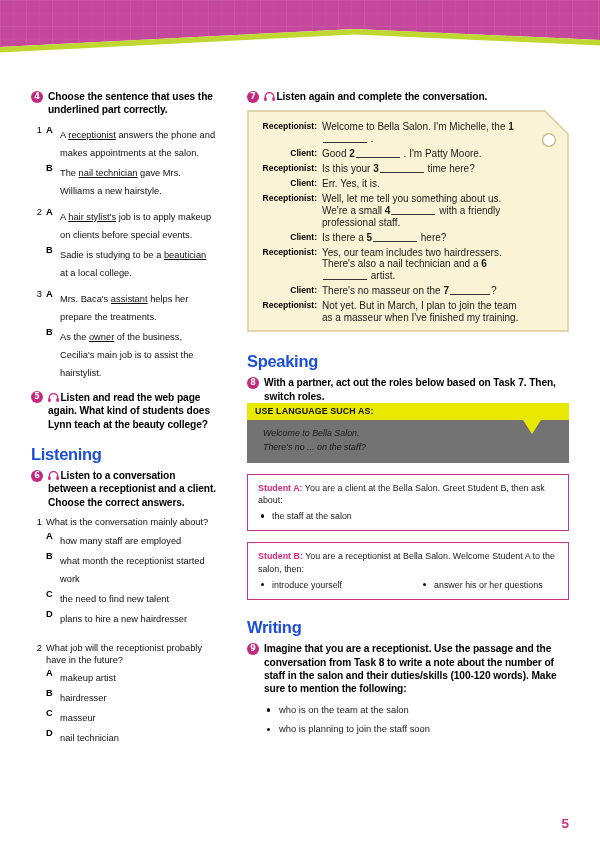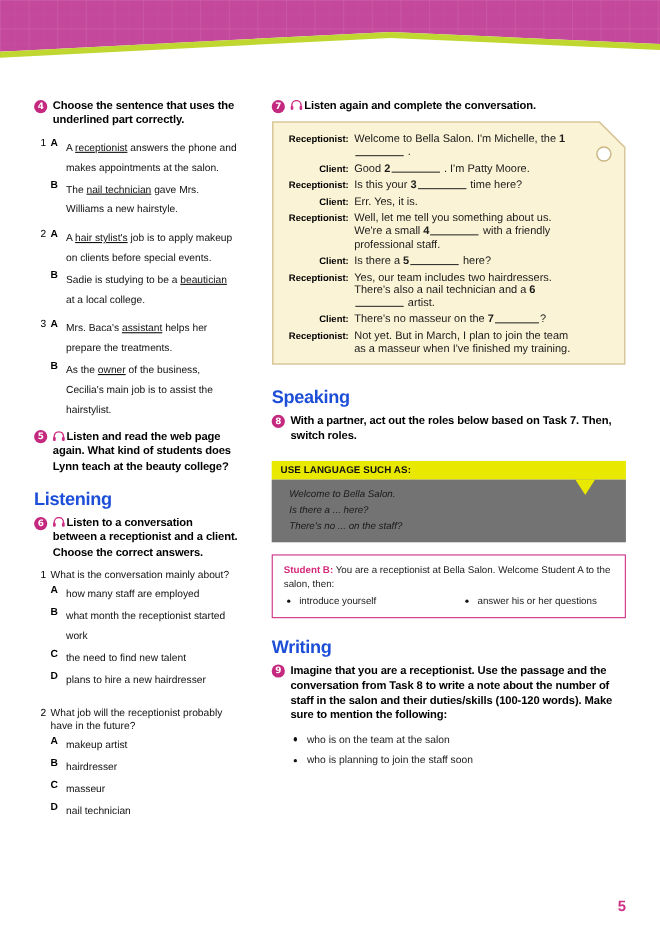--- a/index.html
+++ b/index.html
@@ -173,21 +173,21 @@
     min-width: 44px;
     height: 8px;
     margin: 0 1px -1px 1px;
   }
   .bl.sm { min-width: 40px; }
 
   
   .uselang {
     position: relative;
     width: 322px;
-    margin-top: 16px;
+    margin-top: 0;
   }
   .ul-head {
     background: #E9E800;
     padding: 3px 8px 3.5px 8px;
     font-size: 8.9px;
     font-weight: bold;
     color: #111;
     letter-spacing: 0.1px;
   }
   .ul-body {
@@ -520,25 +520,30 @@
       <div class="task">
         <span class="num">8</span>
         <span>With a partner, act out the roles below based on Task 7. Then, switch roles.</span>
       </div>
 
       <div class="uselang">
         <div class="ul-head">USE LANGUAGE SUCH AS:</div>
         <div class="ul-body">
           <div class="ul-tri"></div>
           <p>Welcome to Bella Salon.</p>
-          <p>Is there a ... here?</p>
           <p>There's no ... on the staff?</p>
         </div>
       </div>
 
+      <div class="stbox">
+        <p><span class="stlabel">Student A:</span><span> You are a client at the Bella Salon. Greet Student B, then ask about:</span></p>
+        <ul class="stbul">
+          <li>the staff at the salon</li>
+        </ul>
+      </div>
 
       <div class="stbox">
         <p><span class="stlabel">Student B:</span><span> You are a receptionist at Bella Salon. Welcome Student A to the salon, then:</span></p>
         <ul class="stbul">
           <li>introduce yourself</li>
           <li>answer his or her questions</li>
         </ul>
       </div>
 
       <div class="sp-18"></div>

